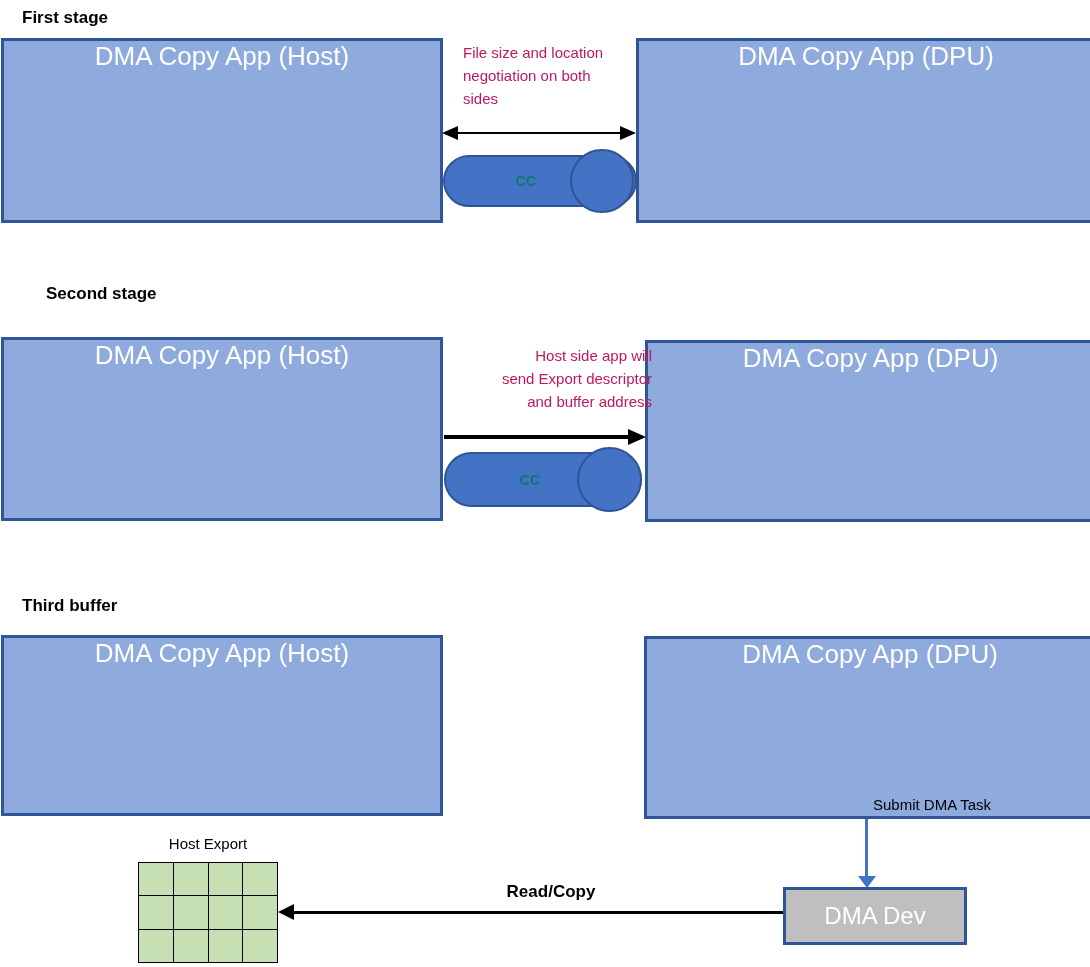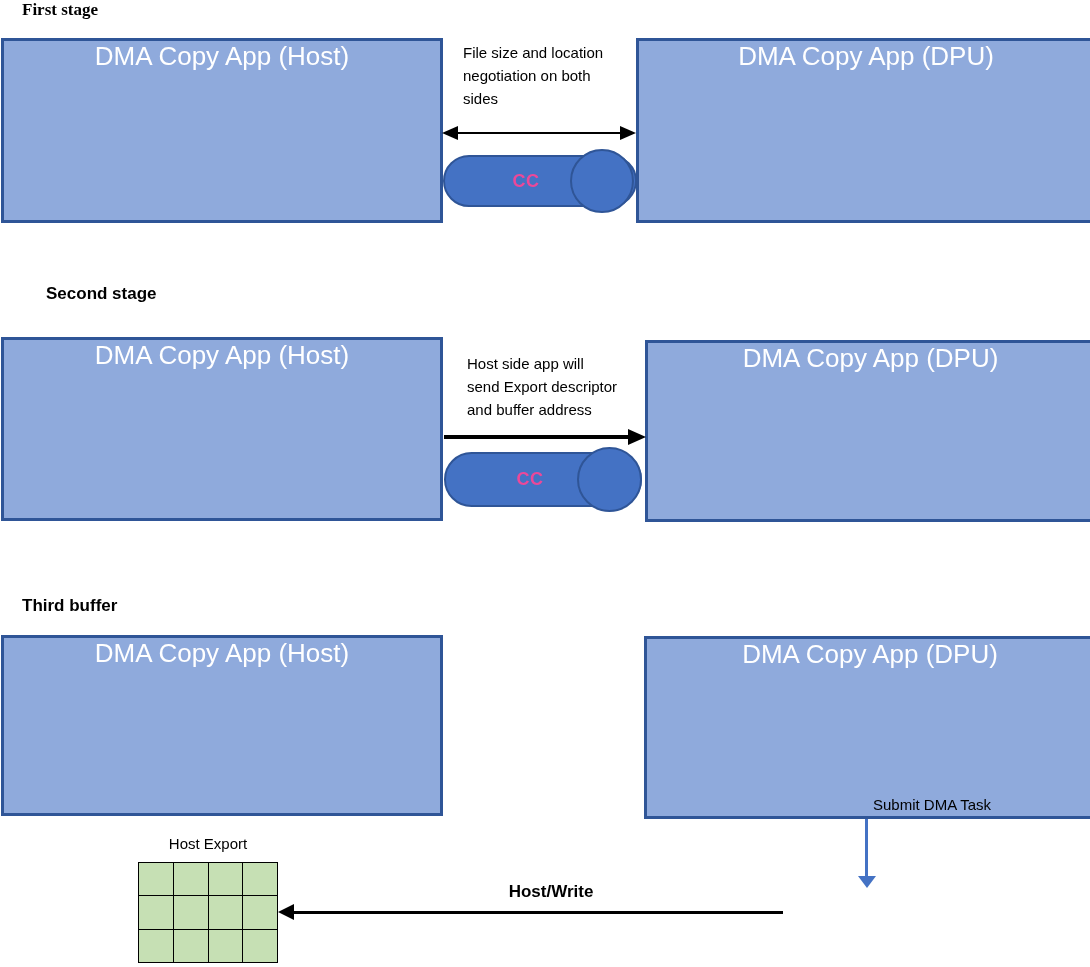--- a/index.html
+++ b/index.html
@@ -10,41 +10,41 @@
   .stage-title{
     position:absolute;left:22px;font-size:17px;font-weight:bold;color:#000;
   }
   .app-box{
     position:absolute;box-sizing:border-box;
     background:#8FAADC;border:3px solid #2F5597;
     display:flex;justify-content:center;
     color:#ffffff;font-size:26px;
   }
   .annotation{
-    position:absolute;font-size:15px;color:#000000;line-height:23px;
+    position:absolute;font-size:15px;color:#be185d;line-height:23px;
     white-space:pre-line;
   }
   .arrow-line{position:absolute;background:#000;}
   .ah{position:absolute;width:0;height:0;}
   .ah-left{border-top:7px solid transparent;border-bottom:7px solid transparent;border-right:16px solid #000;}
   .ah-right{border-top:7px solid transparent;border-bottom:7px solid transparent;border-left:16px solid #000;}
   .ah-right-thick{border-top:8px solid transparent;border-bottom:8px solid transparent;border-left:18px solid #000;}
   .ah-left-thick{border-top:8px solid transparent;border-bottom:8px solid transparent;border-right:16px solid #000;}
   .ah-down-blue{border-left:9px solid transparent;border-right:9px solid transparent;border-top:12px solid #4472C4;}
   .cc-pill{
     position:absolute;box-sizing:border-box;background:#4472C4;
     border:2px solid #2F5597;border-radius:28px;
   }
   .cc-circle{
     position:absolute;box-sizing:border-box;background:#4472C4;
     border:2px solid #2F5597;border-radius:50%;
   }
   .cc-label{
     position:absolute;display:flex;align-items:center;justify-content:center;
-    color:#ec4899;font-size:18px;font-weight:bold;letter-spacing:.5px;
+    color:#0f766e;font-size:14px;font-weight:bold;letter-spacing:.5px;
   }
   .dev-box{
     position:absolute;box-sizing:border-box;background:#BFBFBF;border:3px solid #2F5597;
     display:flex;align-items:center;justify-content:center;color:#fff;font-size:24px;
   }
   .plain-label{position:absolute;font-size:15px;color:#000;}
   .rw-label{position:absolute;font-size:17px;font-weight:bold;color:#000;text-align:center;}
   .mem-title{position:absolute;font-size:15px;color:#000;text-align:center;}
   .mem-grid{
     position:absolute;display:grid;box-sizing:border-box;
@@ -52,21 +52,21 @@
   }
   .mem-cell{
     background:#C6E0B4;border-left:1px solid #000;border-top:1px solid #000;
   }
 </style>
 </head>
 <body>
 
 <div id="canvas">
 
-  <div class="stage-title" style="top:0px;font-family:Liberation Serif, serif;">First stage</div>
+  <div class="stage-title" style="top:8px;">First stage</div>
 
   <div class="app-box" style="left:1px;top:38px;width:442px;height:185px;">
     <span>DMA Copy App (Host)</span>
   </div>
 
   <div class="app-box" style="left:636px;top:38px;width:460px;height:185px;">
     <span>DMA Copy App (DPU)</span>
   </div>
 
   <div class="annotation" style="left:463px;top:41px;width:160px;">File size and location
@@ -84,21 +84,21 @@
   <div class="stage-title" style="top:284px;margin-left:24px;">Second stage</div>
 
   <div class="app-box" style="left:1px;top:337px;width:442px;height:184px;">
     <span>DMA Copy App (Host)</span>
   </div>
 
   <div class="app-box" style="left:645px;top:340px;width:451px;height:182px;">
     <span>DMA Copy App (DPU)</span>
   </div>
 
-  <div class="annotation" style="left:467px;top:352px;width:185px;">Host side app will
+  <div class="annotation" style="left:467px;top:344px;width:185px;text-align:right;">Host side app will
 send Export descriptor
 and buffer address</div>
 
   <div class="arrow-line" style="left:444px;top:435px;width:186px;height:4px;"></div>
   <div class="ah ah-right-thick" style="left:628px;top:429px;"></div>
 
   <div class="cc-pill" style="left:444px;top:452px;width:198px;height:55px;"></div>
   <div class="cc-circle" style="left:577px;top:447px;width:65px;height:65px;"></div>
   <div class="cc-label" style="left:444px;top:452px;width:172px;height:55px;">CC</div>
 
@@ -109,24 +109,27 @@
   </div>
 
   <div class="app-box" style="left:644px;top:636px;width:452px;height:183px;">
     <span>DMA Copy App (DPU)</span>
   </div>
 
   <div class="arrow-line" style="left:865px;top:819px;width:3px;height:57px;background:#4472C4;"></div>
   <div class="ah ah-down-blue" style="left:858px;top:876px;"></div>
   <div class="plain-label" style="left:873px;top:796px;">Submit DMA Task</div>
 
+  <div class="dev-box" style="left:783px;top:887px;width:184px;height:58px;">
+    <span>DMA Dev</span>
+  </div>
 
   <div class="arrow-line" style="left:292px;top:911px;width:491px;height:3px;"></div>
   <div class="ah ah-left-thick" style="left:278px;top:904px;"></div>
-  <div class="rw-label" style="left:451px;top:882px;width:200px;">Host/Write</div>
+  <div class="rw-label" style="left:451px;top:882px;width:200px;">Read/Copy</div>
 
   <div class="mem-title" style="left:128px;top:835px;width:160px;">Host Export</div>
   <div class="mem-grid" id="mem-grid" style="left: 138px; top: 862px; width: 140px; height: 101px; grid-template-columns: repeat(4, 1fr); grid-template-rows: repeat(3, 1fr);">
       <div class="mem-cell"></div>
       <div class="mem-cell"></div>
       <div class="mem-cell"></div>
       <div class="mem-cell"></div>
       <div class="mem-cell"></div>
       <div class="mem-cell"></div>
       <div class="mem-cell"></div>

